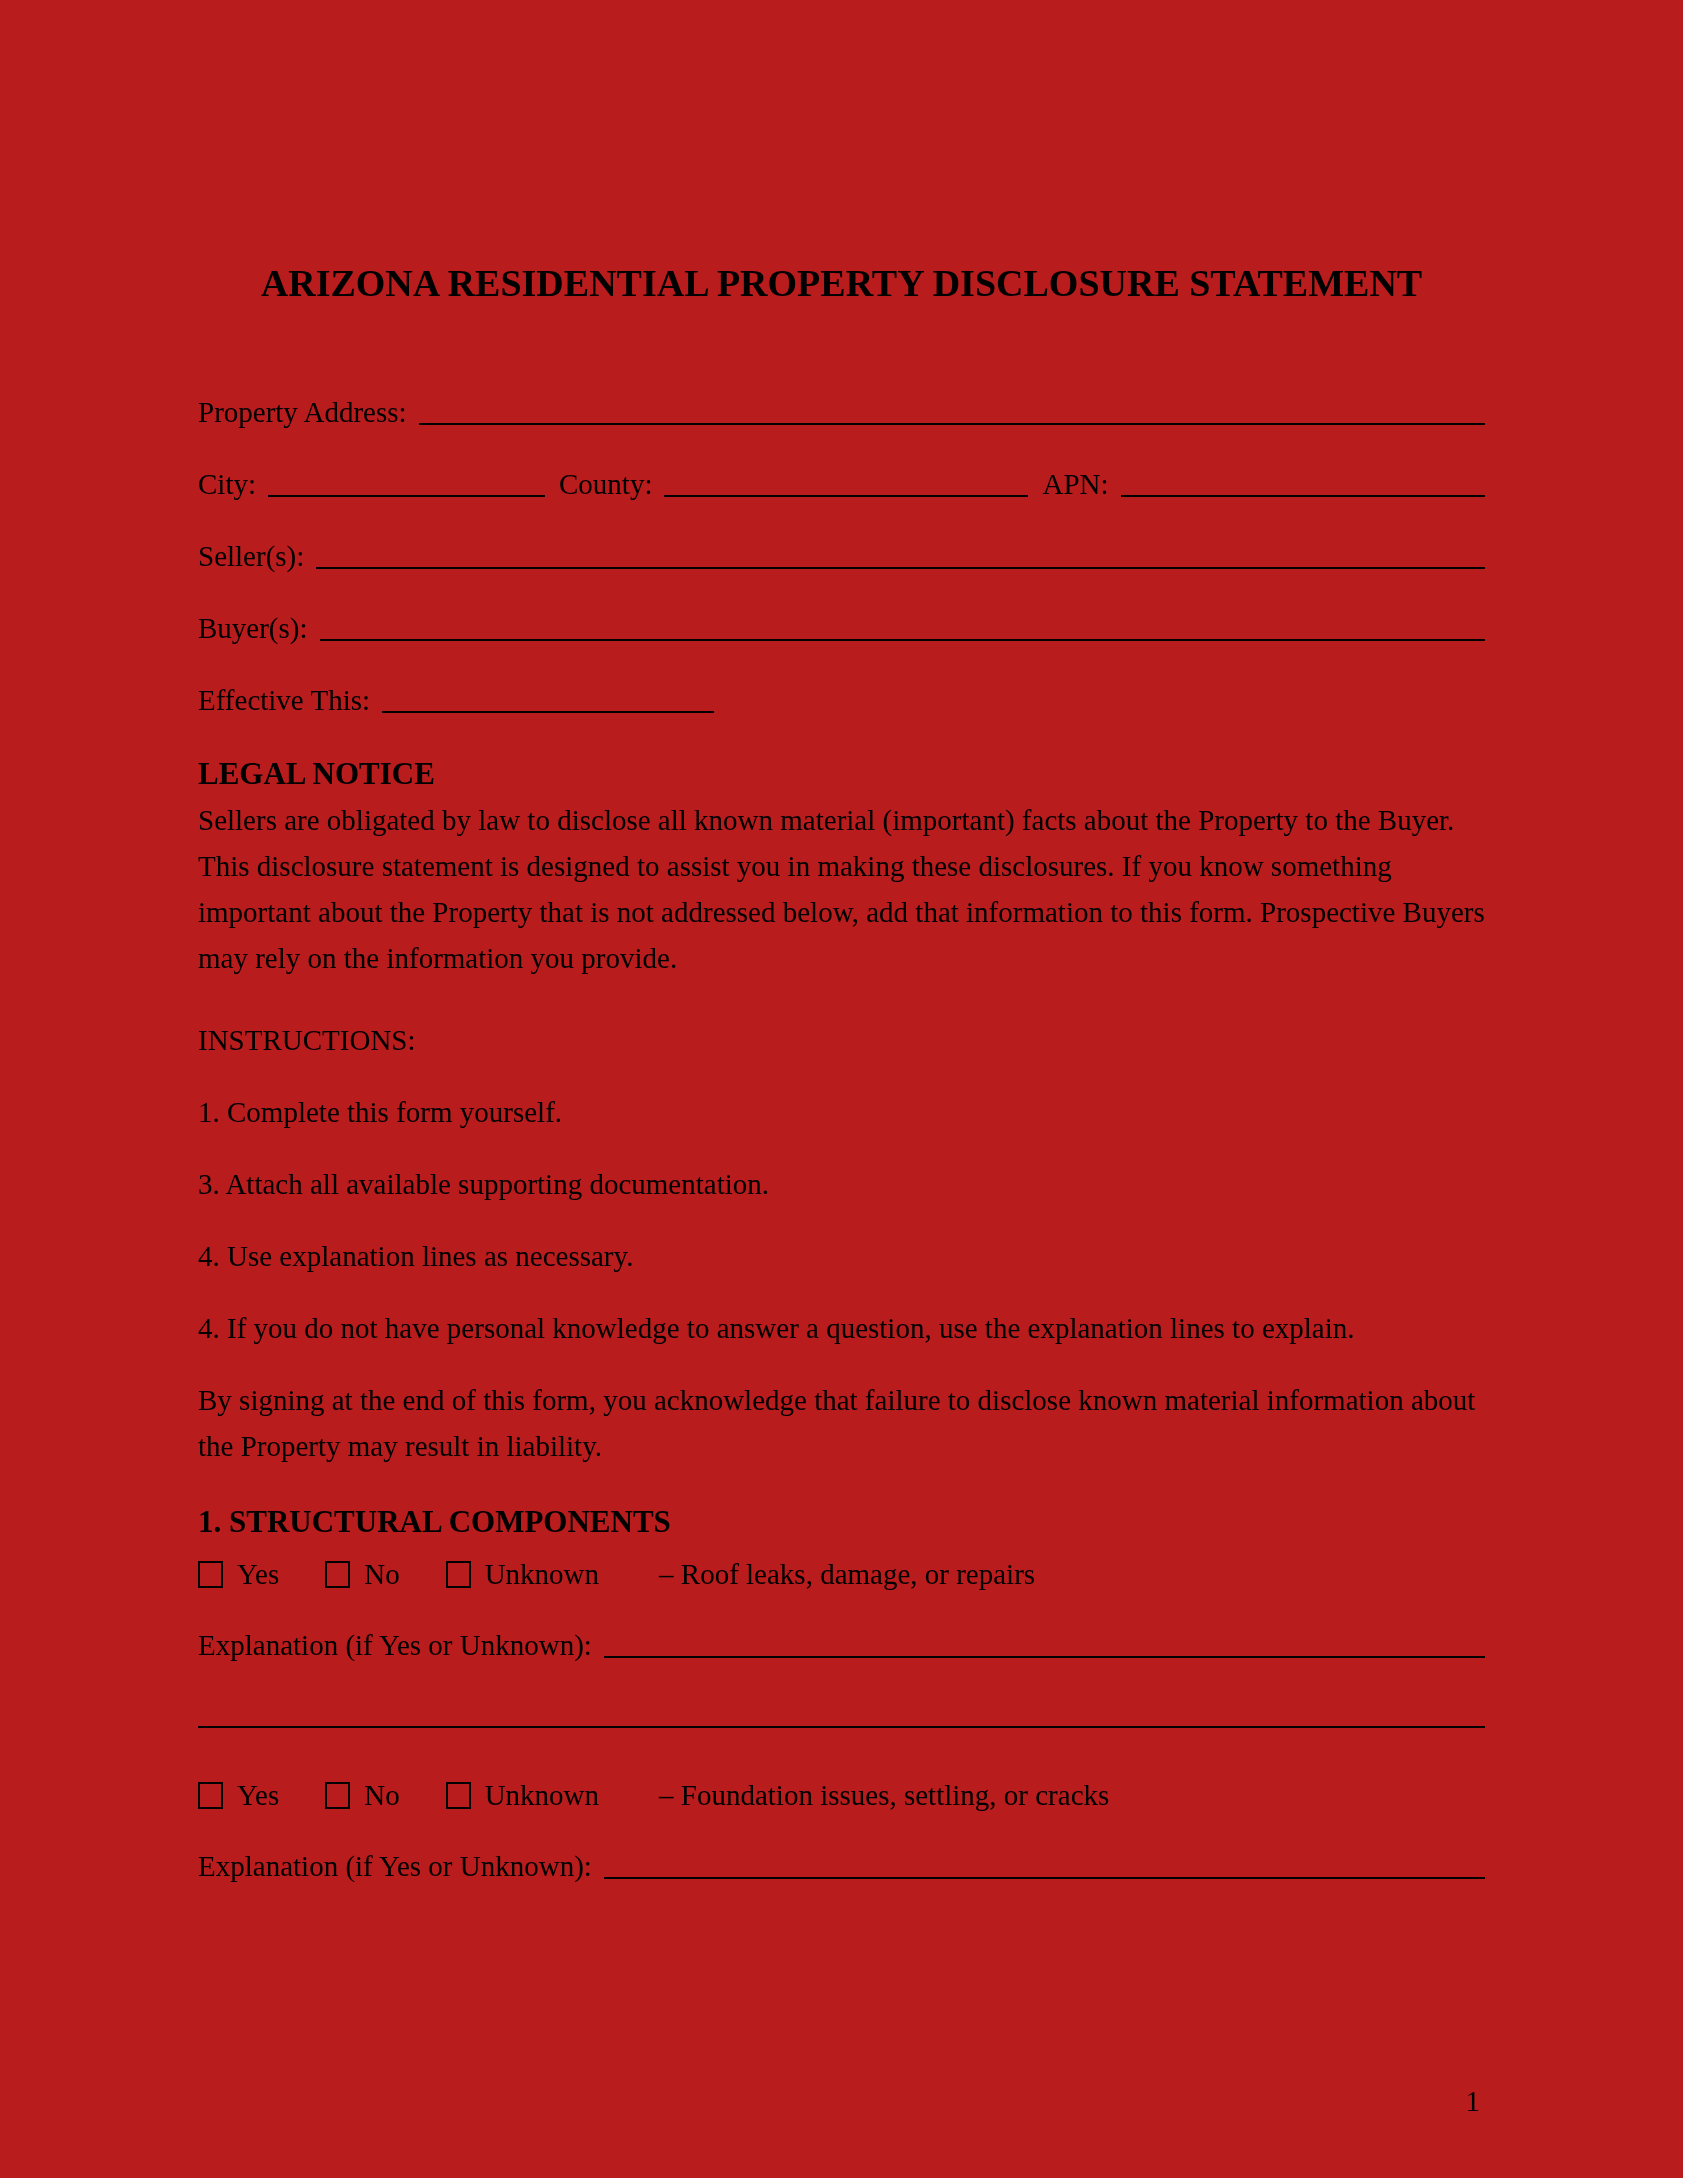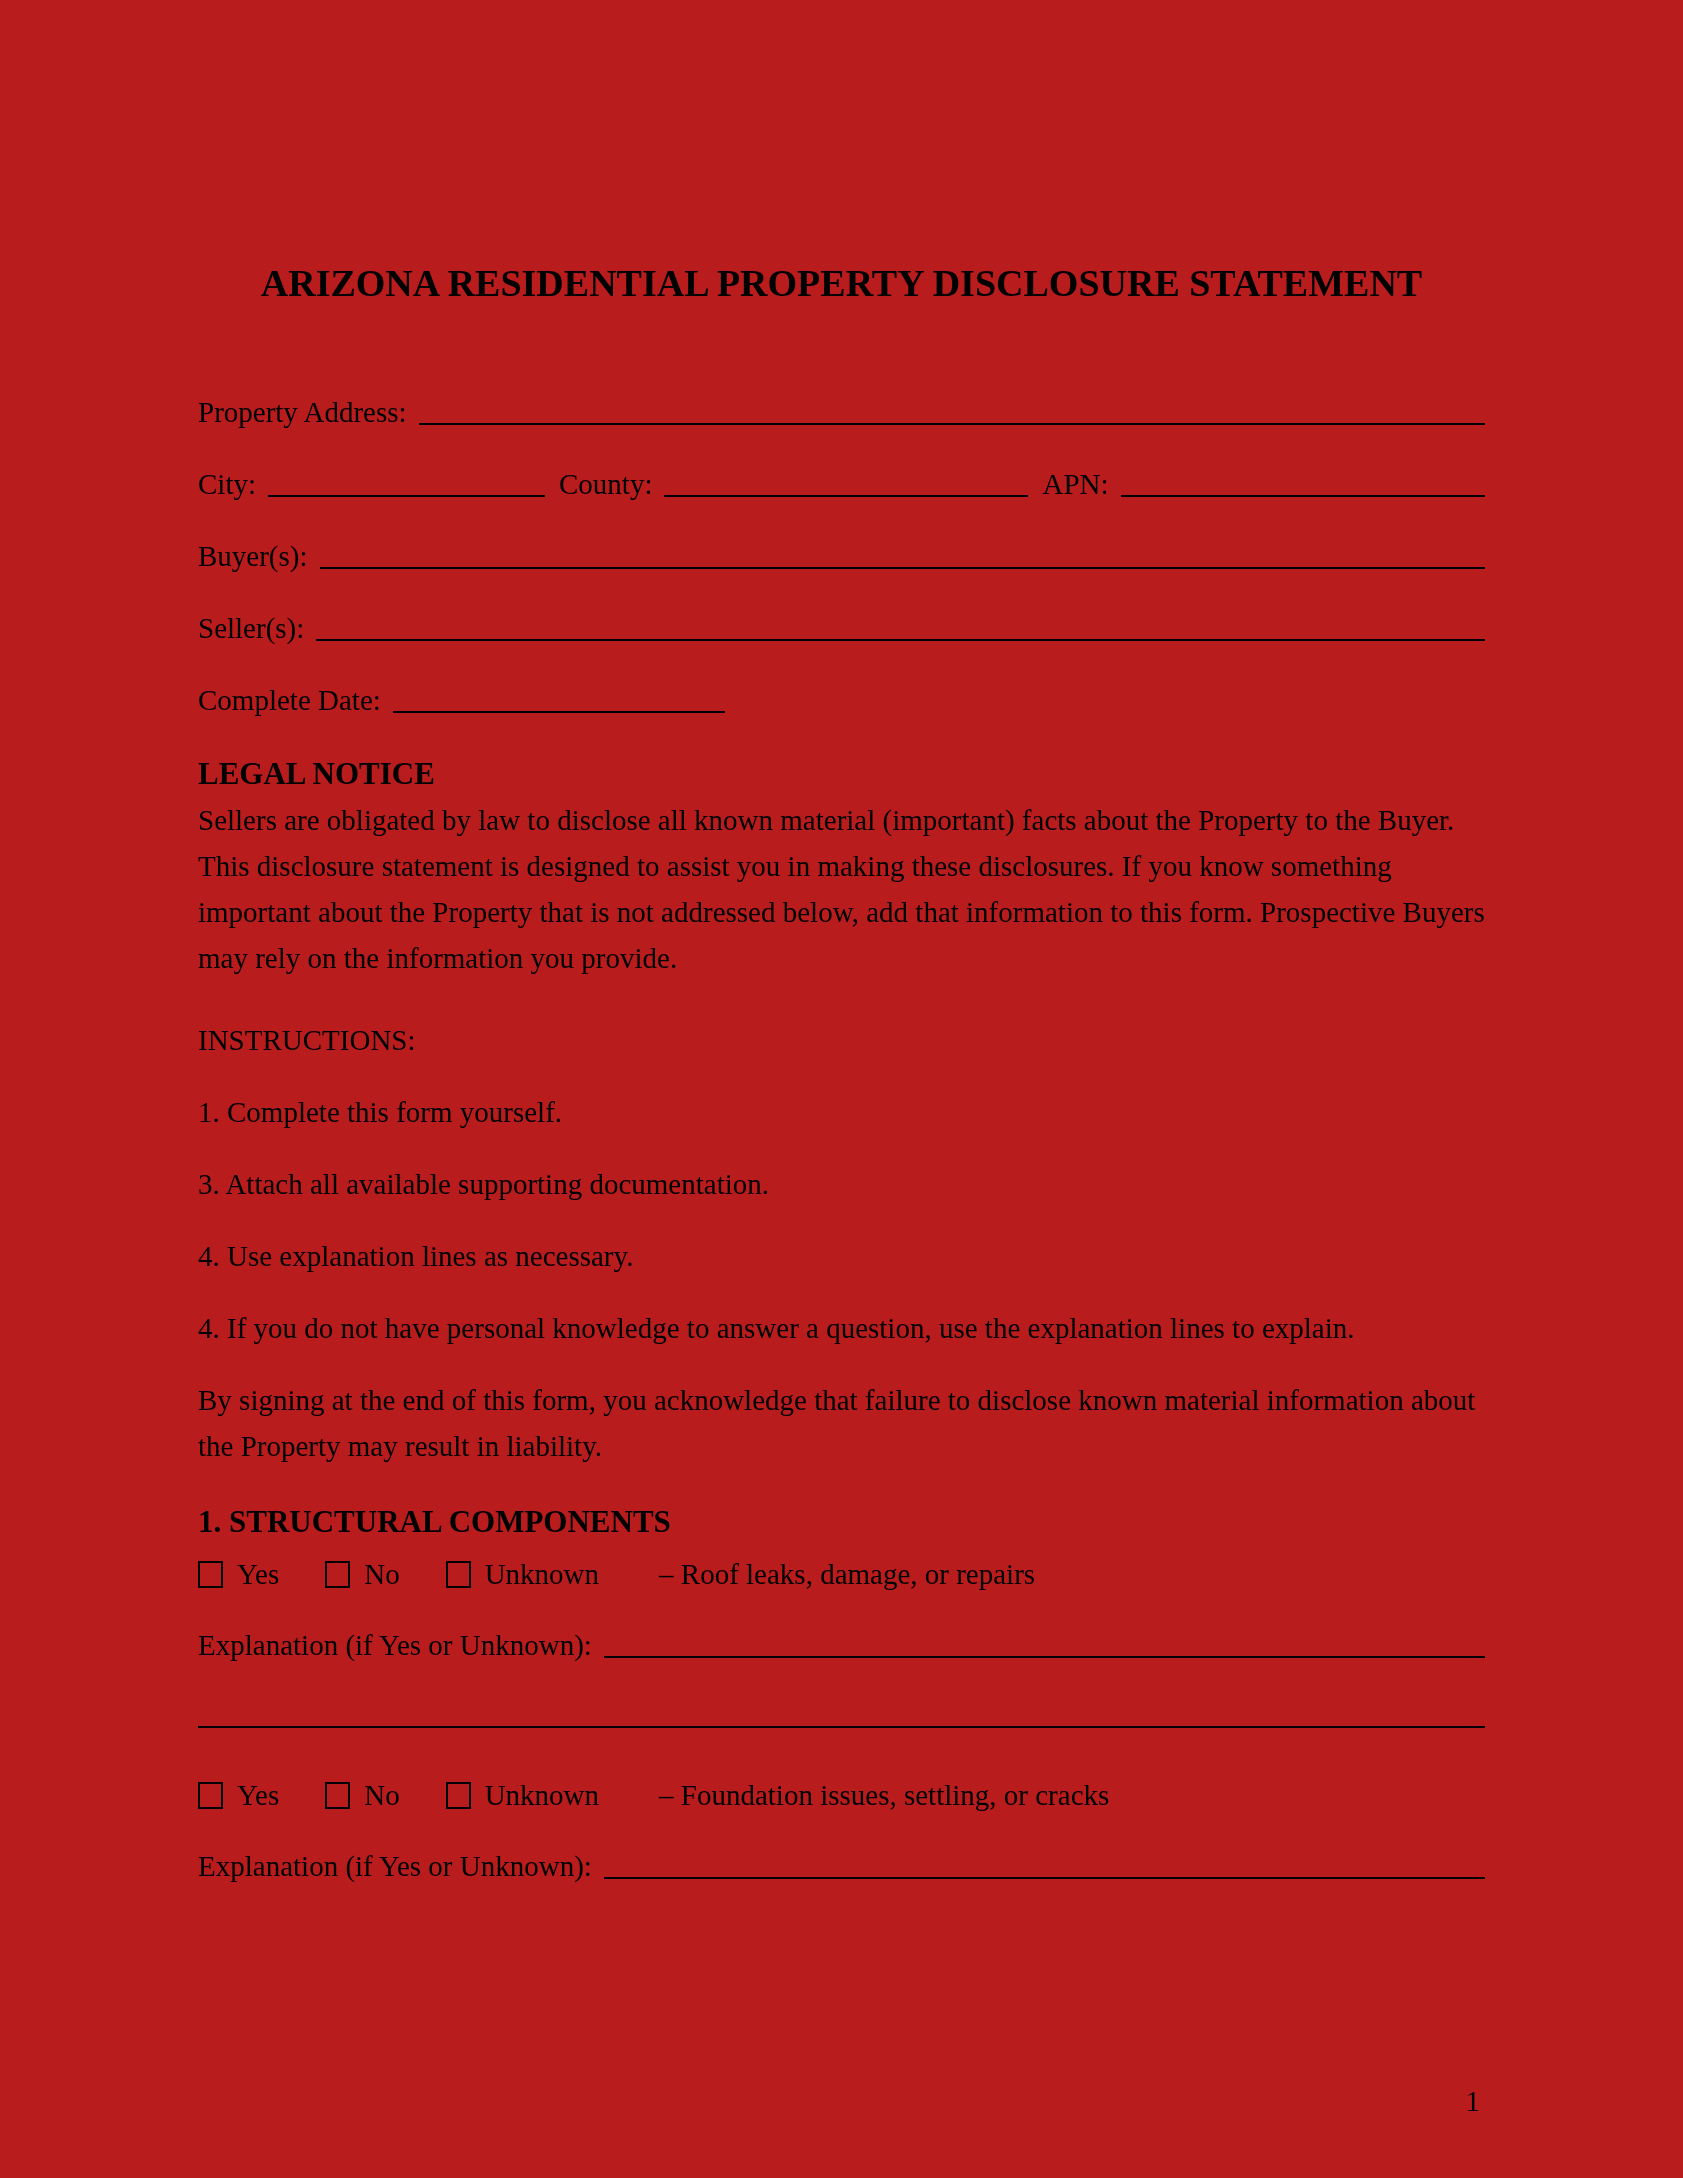--- a/index.html
+++ b/index.html
@@ -142,31 +142,31 @@
   <div class="field-row">
     <span class="label">City:</span>
     <span class="fill-line w-city mr-gap"></span>
     <span class="label">County:</span>
     <span class="fill-line w-county mr-gap"></span>
     <span class="label">APN:</span>
     <span class="fill-line grow"></span>
   </div>
 
   <div class="field-row">
+    <span class="label">Seller(s):</span>
+    <span class="fill-line grow"></span>
+  </div>
+
+  <div class="field-row">
     <span class="label">Buyer(s):</span>
     <span class="fill-line grow"></span>
   </div>
 
   <div class="field-row">
-    <span class="label">Seller(s):</span>
-    <span class="fill-line grow"></span>
-  </div>
-
-  <div class="field-row">
-    <span class="label">Complete Date:</span>
+    <span class="label">Effective This:</span>
     <span class="fill-line w-effective"></span>
   </div>
 
   <h2 class="section-heading">LEGAL NOTICE</h2>
   <p class="body-par">Sellers are obligated by law to disclose all known material (important) facts about the Property to the Buyer. This disclosure statement is designed to assist you in making these disclosures. If you know something important about the Property that is not addressed below, add that information to this form. Prospective Buyers may rely on the information you provide.</p>
 
   <p class="instructions-heading">INSTRUCTIONS:</p>
   <p class="instr-item">1. Complete this form yourself.</p>
   <p class="instr-item">3. Attach all available supporting documentation.</p>
   <p class="instr-item">4. Use explanation lines as necessary.</p>

